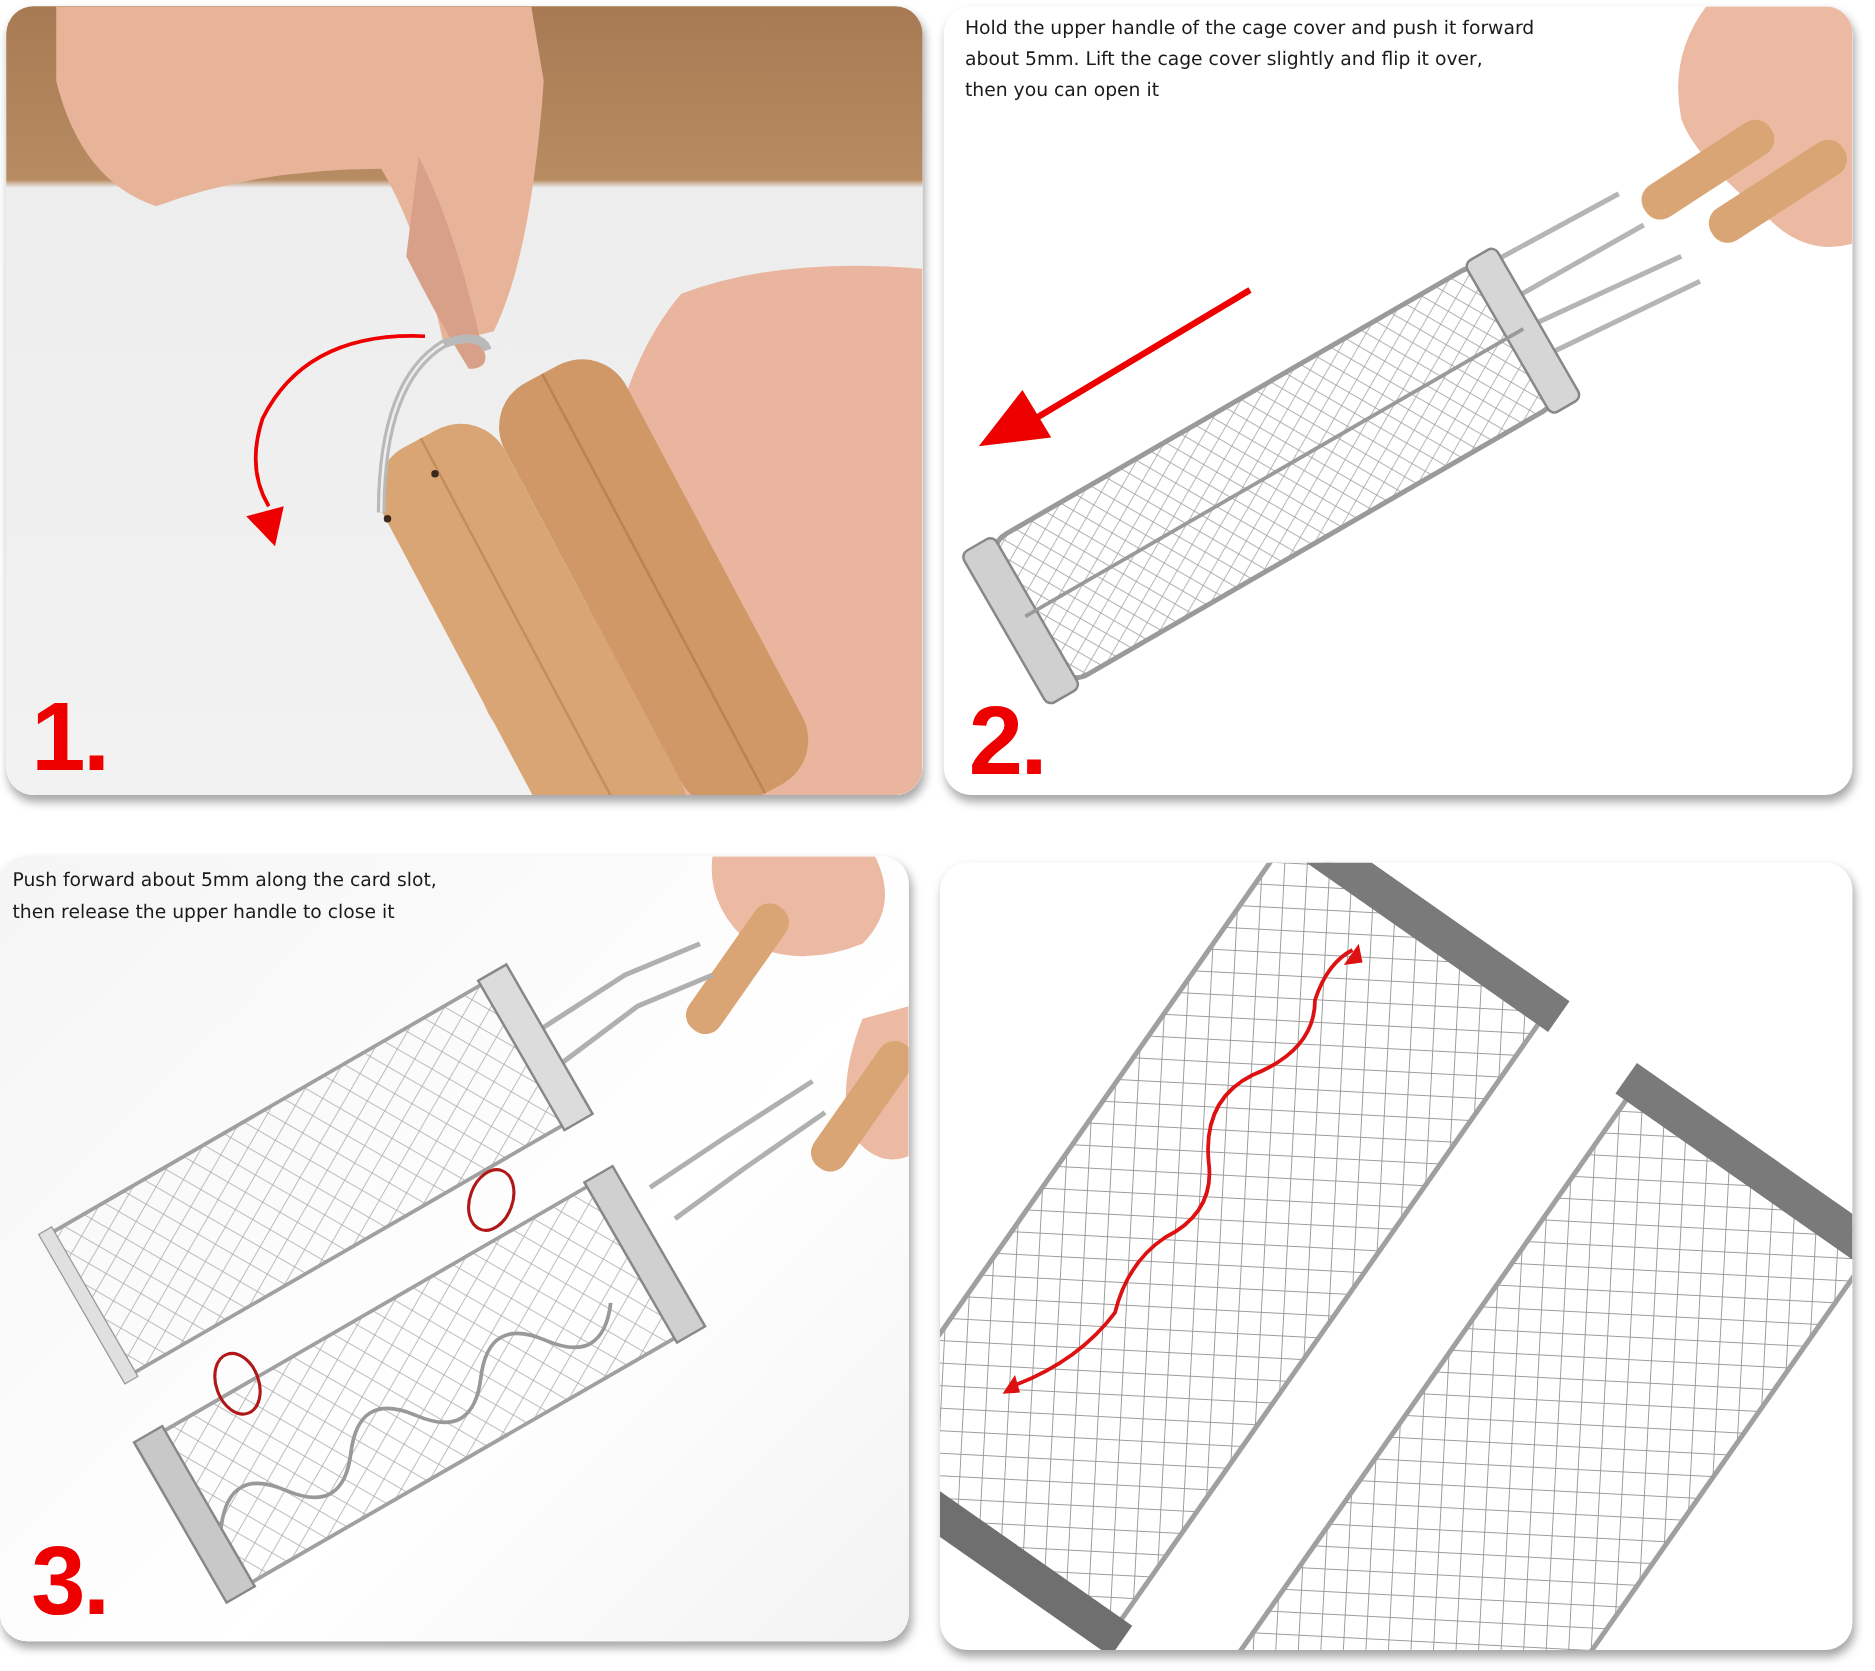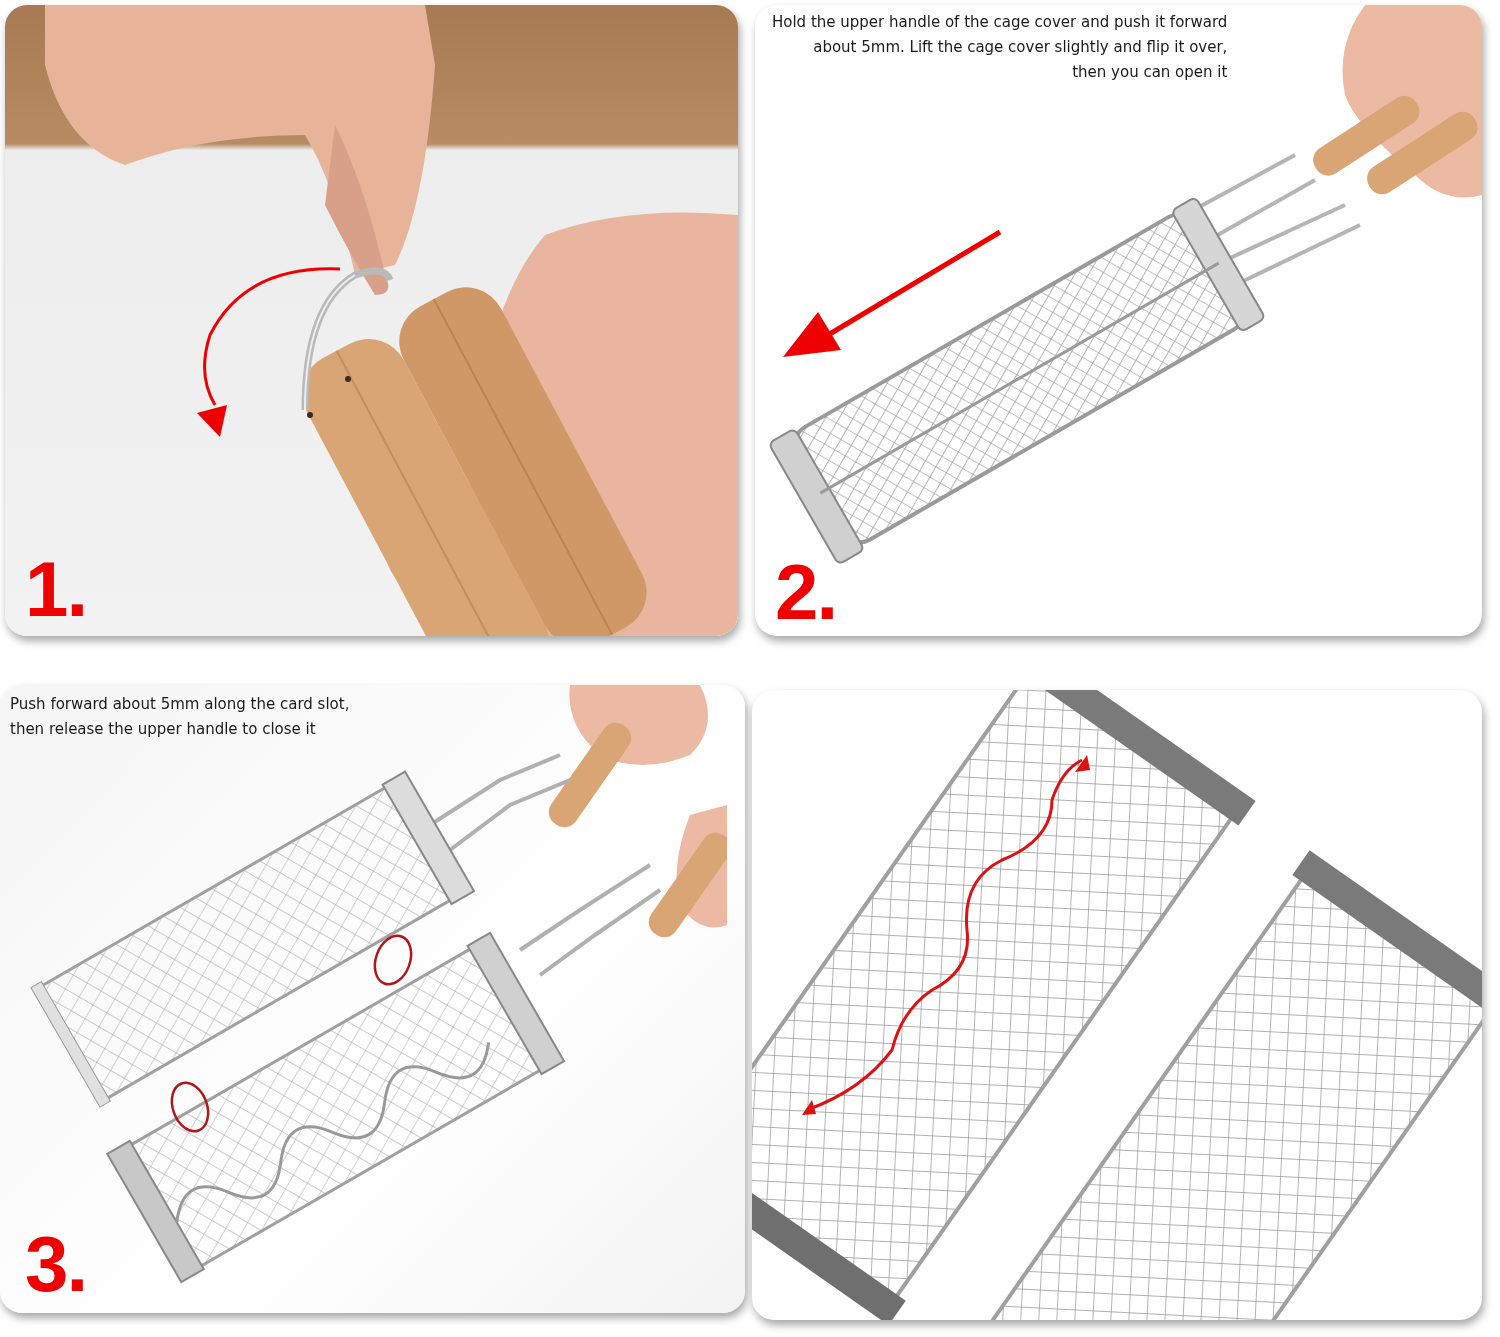--- a/index.html
+++ b/index.html
@@ -6,21 +6,21 @@
     body {
       width: 1500px; height: 1337px; background: #ffffff; position: relative; overflow: hidden;
       font-family: "DejaVu Sans", sans-serif;
     }
     .panel {
       position: absolute; border-radius: 22px; overflow: hidden;
       box-shadow: 2px 5px 8px rgba(0,0,0,0.35);
     }
     .p1 { left: 5px; top: 5px; width: 733px; height: 631px; background: linear-gradient(180deg,#a77a53 0%,#b88c62 22%,#ededed 23%,#f2f2f2 100%); }
     .p2 { left: 755px; top: 5px; width: 727px; height: 631px; background: #ffffff; }
-    .p3 { left: 0px; top: 685px; width: 727px; height: 628px; background: linear-gradient(135deg,#f5f5f5,#ffffff 60%,#f3f3f3); padding-left: 18px; }
+    .p3 { left: 0px; top: 685px; width: 727px; height: 628px; background: linear-gradient(135deg,#f5f5f5,#ffffff 60%,#f3f3f3); }
     .p4 { left: 752px; top: 690px; width: 730px; height: 630px; background: #ffffff; }
     .caption {
       position: absolute; font-size: 15px; line-height: 25px; color: #1a1a1a; z-index: 5; white-space: pre-line;
     }
     .step-num {
       position: absolute; font-family: "Liberation Sans", sans-serif; font-weight: bold;
       color: #ee0000; font-size: 78px; line-height: 1; z-index: 5; letter-spacing: -2px;
     }
     svg.art { position: absolute; left: 0; top: 0; }
   </style>
@@ -78,21 +78,21 @@
       <rect x="15" y="296" width="30" height="140" rx="6" fill="#d0d0d0" stroke="#888" stroke-width="2"></rect>
       <rect x="480" y="296" width="28" height="140" rx="6" fill="#d6d6d6" stroke="#888" stroke-width="2"></rect>
       <line x1="35" y1="365" x2="495" y2="365" stroke="#9a9a9a" stroke-width="3"></line>
     </g>
 
     <g>
       <line x1="245" y1="227" x2="68" y2="333" stroke="#ee0000" stroke-width="5"></line>
       <polygon points="28,352 63,307 86,345" fill="#ee0000"></polygon>
     </g>
   </svg>
-  <div class="caption" style="left:17px;top:5px;text-align:right;">Hold the upper handle of the cage cover and push it forward
+  <div class="caption" style="left:17px;top:5px;">Hold the upper handle of the cage cover and push it forward
 about 5mm. Lift the cage cover slightly and flip it over,
 then you can open it</div>
   <div class="step-num" style="left:20px;top:548px;">2.</div>
 </div>
 
 <div class="panel p3">
   <svg class="art" width="727" height="628">
     <defs>
       <pattern id="mesh3" width="16" height="16" patternUnits="userSpaceOnUse" patternTransform="rotate(-30)">
         <path d="M0 0 L16 0 M0 0 L0 16" stroke="#a8a8a8" stroke-width="1.2" fill="none"></path>

